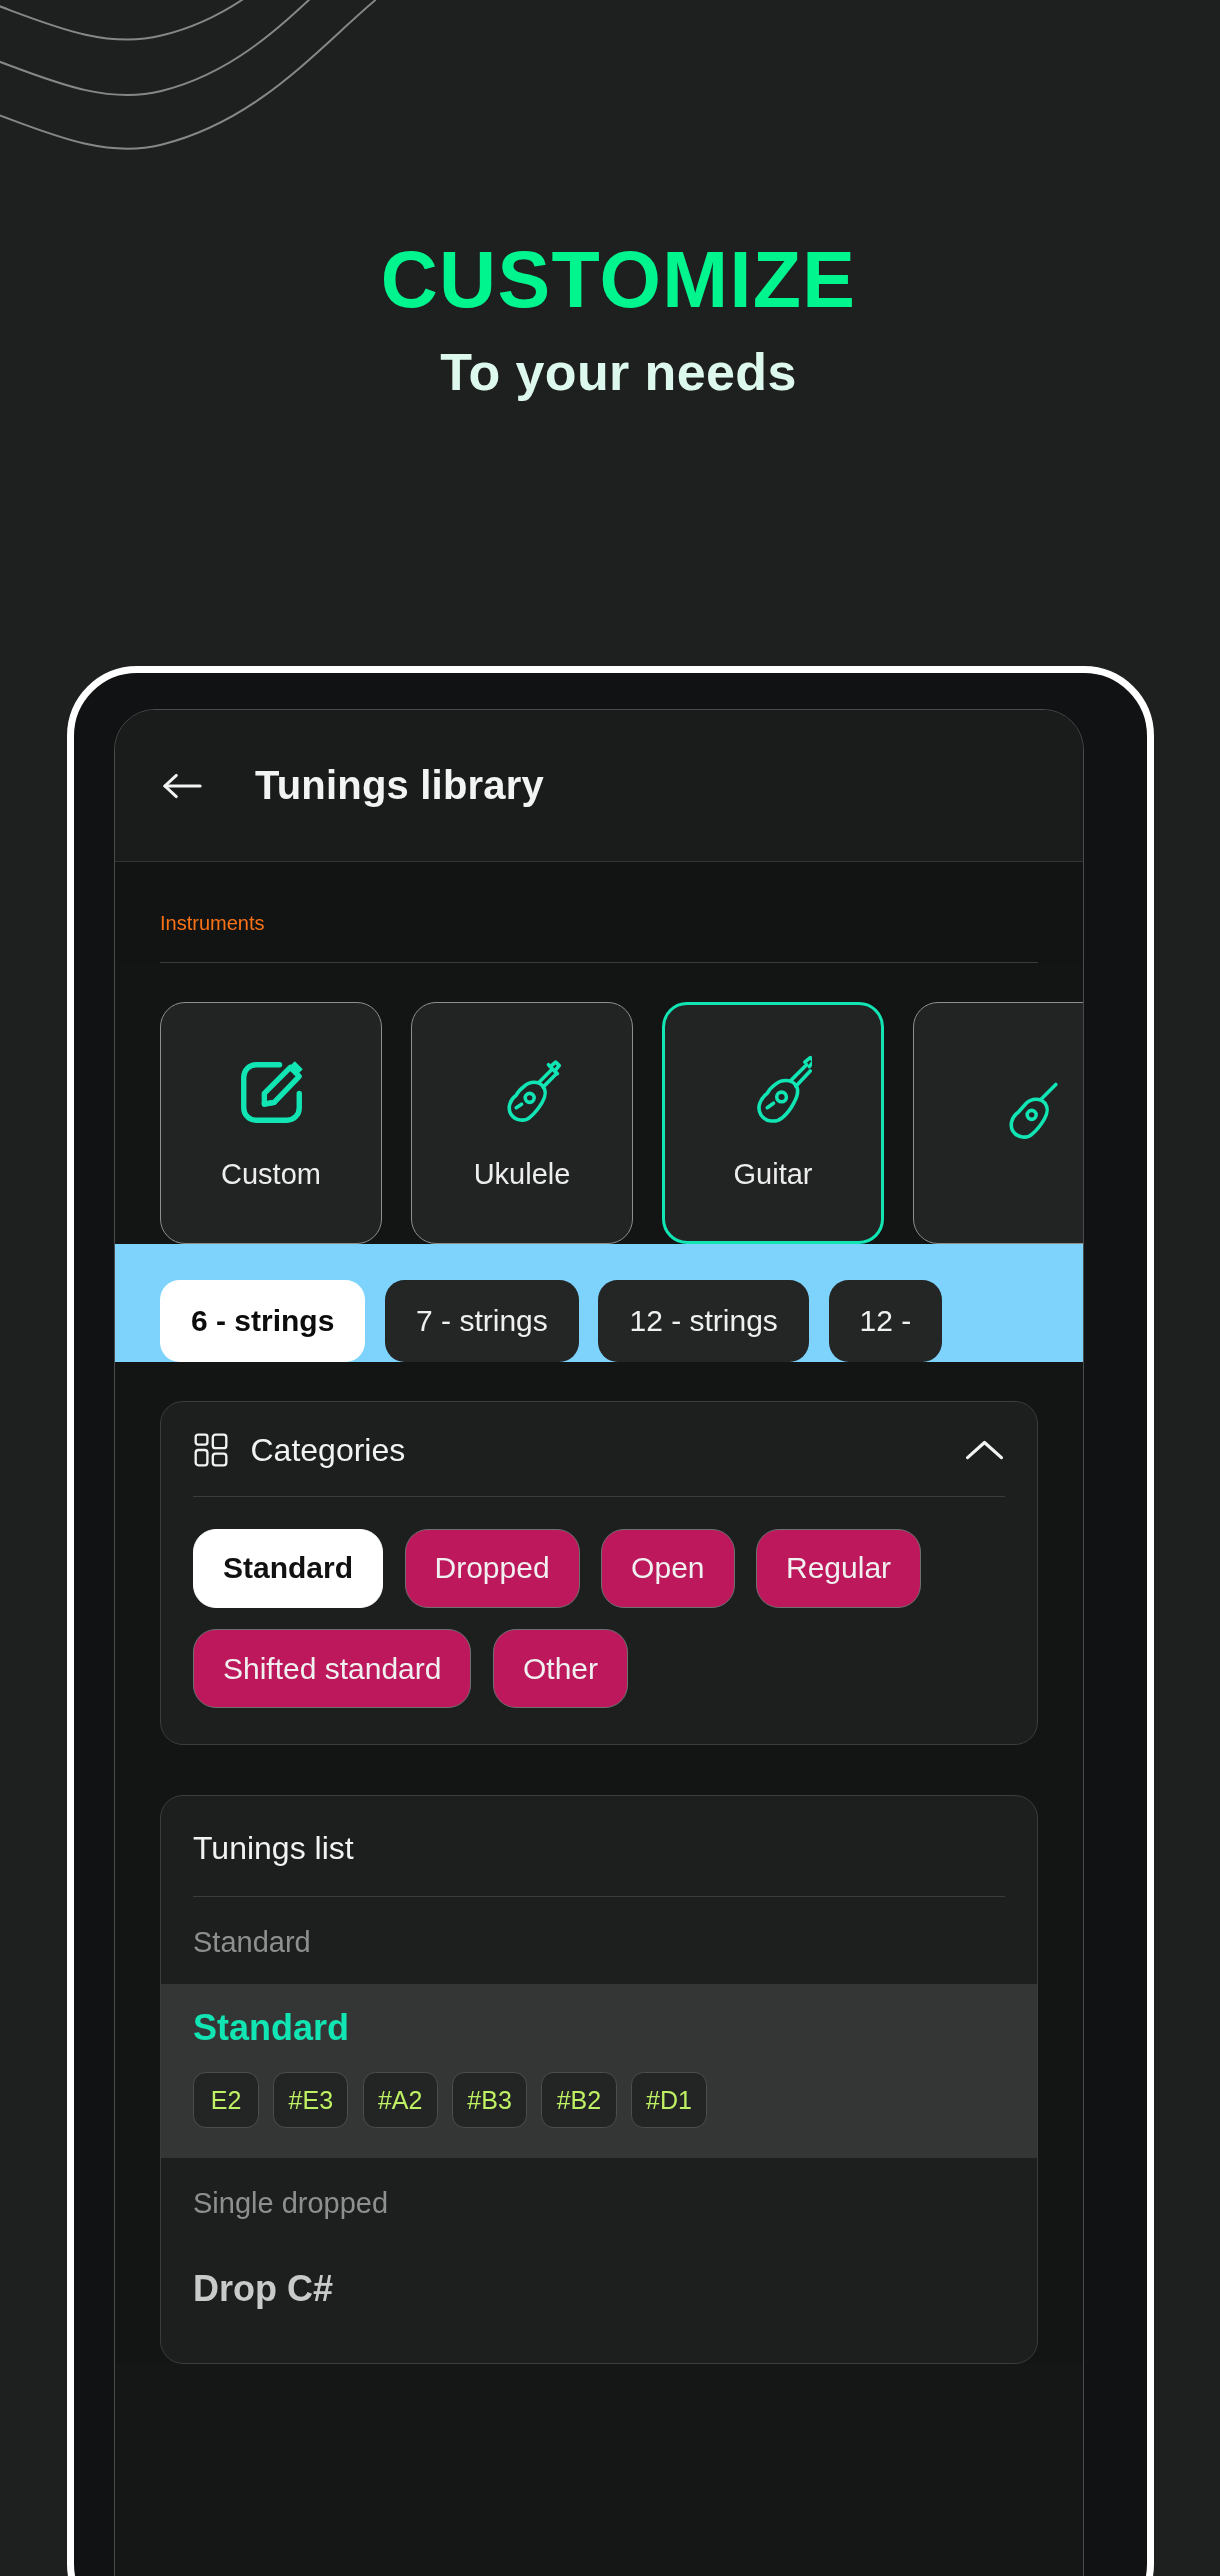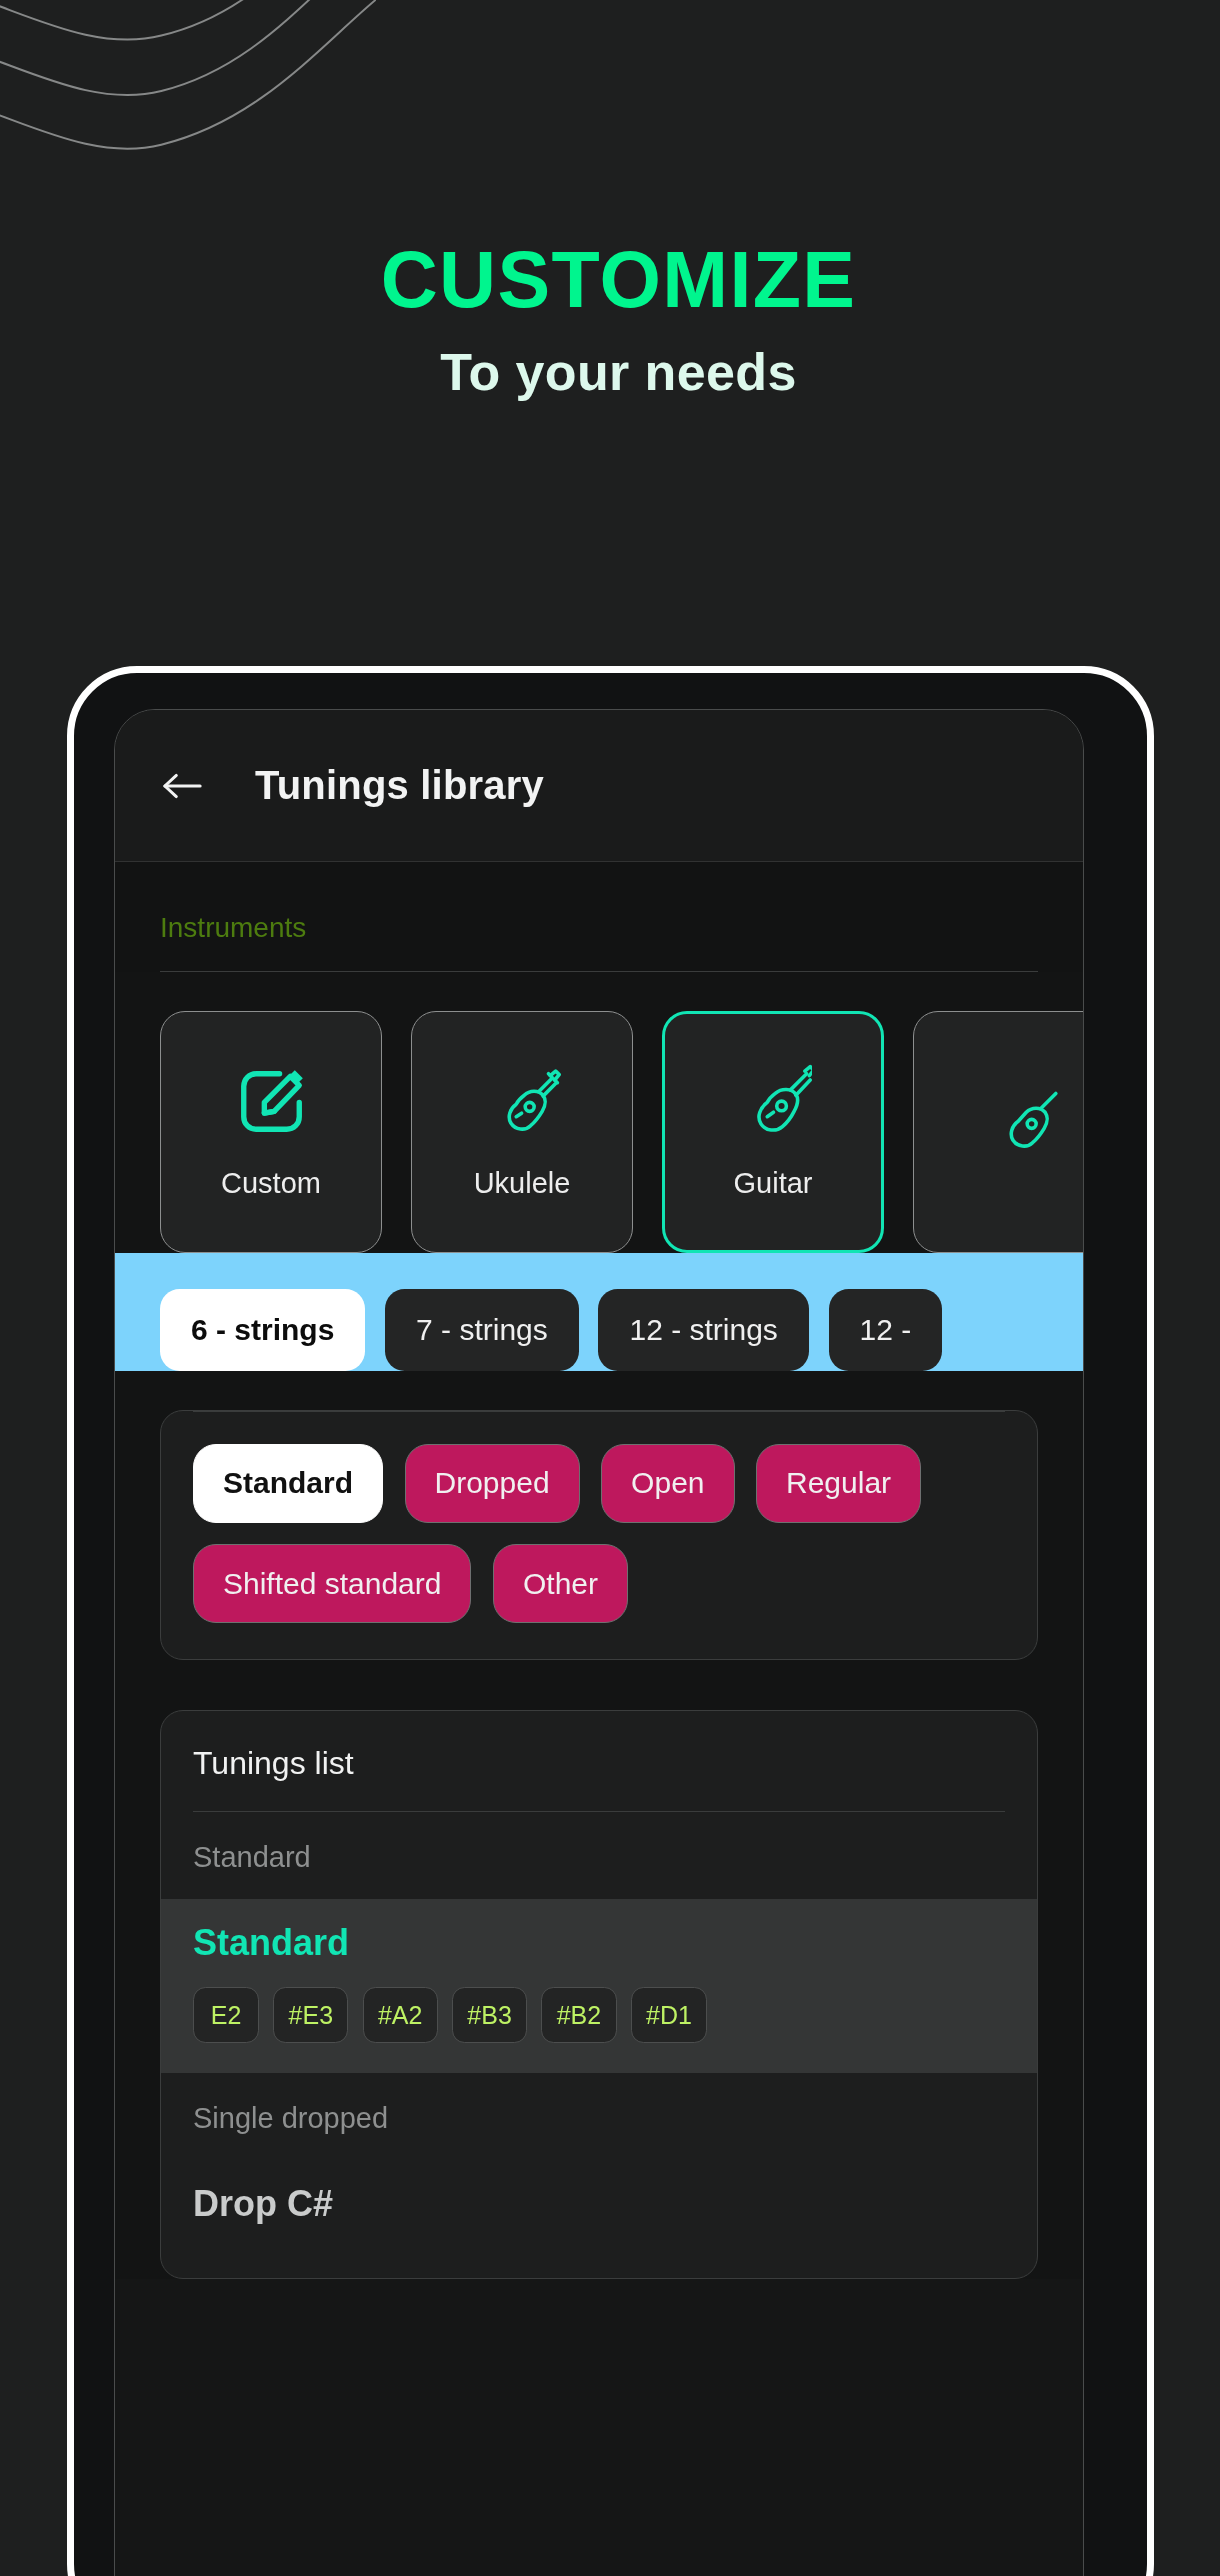--- a/index.html
+++ b/index.html
@@ -92,22 +92,22 @@
     letter-spacing: 0.2px;
     white-space: nowrap;
     margin-left: 20px;
   }
 
   .scroll-body { background: #131414; padding: 0 0 0 0; }
 
   
   .instruments-section { padding: 50px 45px 0 45px; background: #121313; }
   .section-label {
-    font-size: 28px;
-    color: #4d7c0f;
+    font-size: 20px;
+    color: #f97316;
     padding-bottom: 27px;
   }
   .hr { height: 0.9px; background: #3a3c3c; width: 100%; }
 
   .cards-row {
     display: flex;
     gap: 29px;
     padding: 39px 0 0 0;
     white-space: nowrap;
   }
@@ -337,20 +337,34 @@
         </div>
 
         <div class="strings-row">
           <div class="chip solid">6 - strings</div>
           <div class="chip">7 - strings</div>
           <div class="chip">12 - strings</div>
           <div class="chip">12 -</div>
         </div>
 
         <div class="panel">
+          <div class="panel-head">
+            <svg class="grid-ico" viewBox="0 0 40 40">
+              <g fill="none" stroke="#f1f2f2" stroke-width="2.6" stroke-linejoin="round">
+                <rect x="3" y="3" width="13" height="11" rx="2.5"></rect>
+                <rect x="22" y="3" width="15" height="15" rx="3"></rect>
+                <rect x="3" y="20" width="13" height="17" rx="3"></rect>
+                <rect x="22" y="24" width="15" height="13" rx="3"></rect>
+              </g>
+            </svg>
+            <div class="ttl">Categories</div>
+            <svg class="chev" viewBox="0 0 46 28">
+              <polyline points="4,22 23,5 42,22" fill="none" stroke="#f1f2f2" stroke-width="3.6" stroke-linecap="round" stroke-linejoin="round"></polyline>
+            </svg>
+          </div>
           <div class="panel-divider"></div>
           <div class="cat-chips">
             <div class="cat-chip solid">Standard</div>
             <div class="cat-chip">Dropped</div>
             <div class="cat-chip">Open</div>
             <div class="cat-chip">Regular</div>
             <div class="cat-chip">Shifted standard</div>
             <div class="cat-chip">Other</div>
           </div>
         </div>

